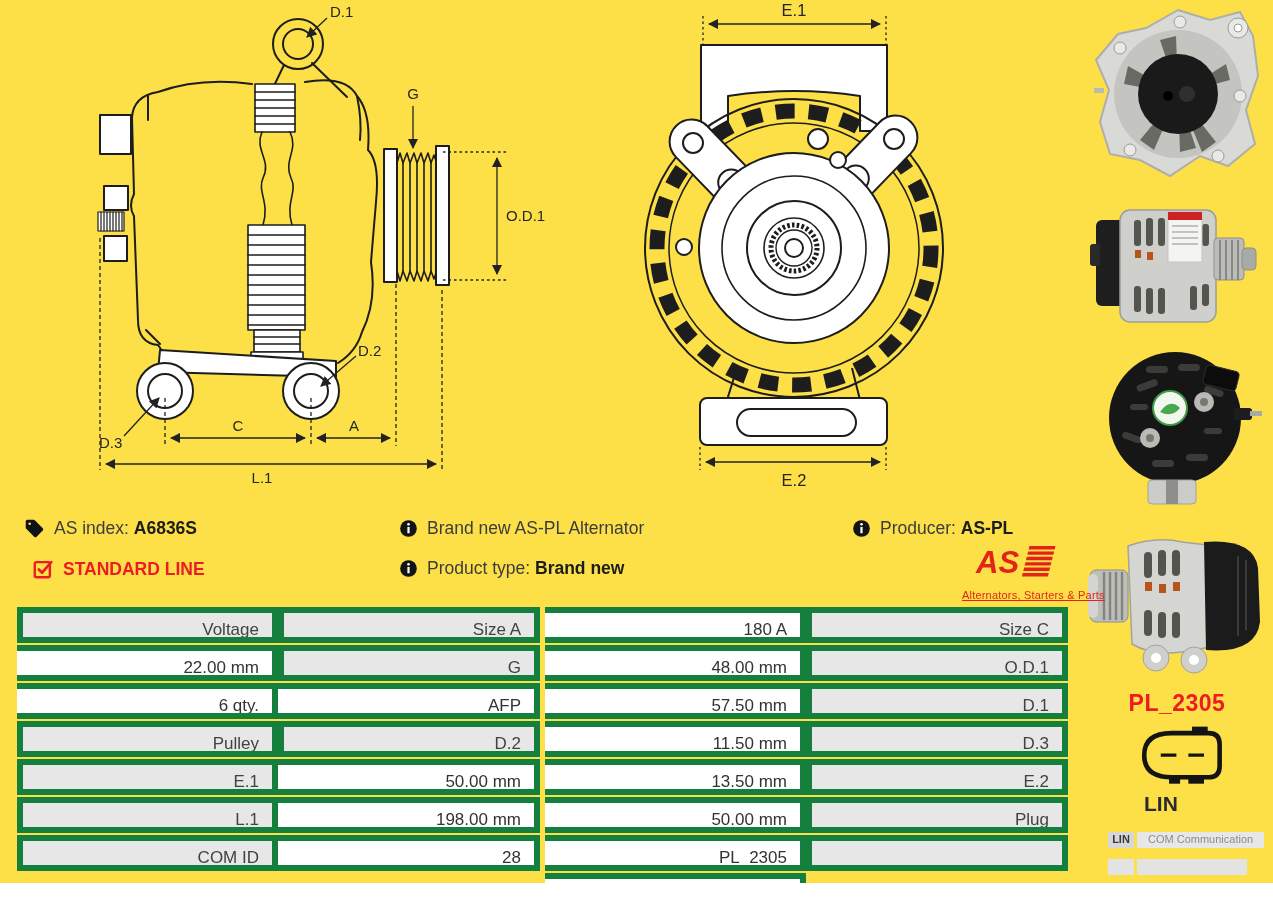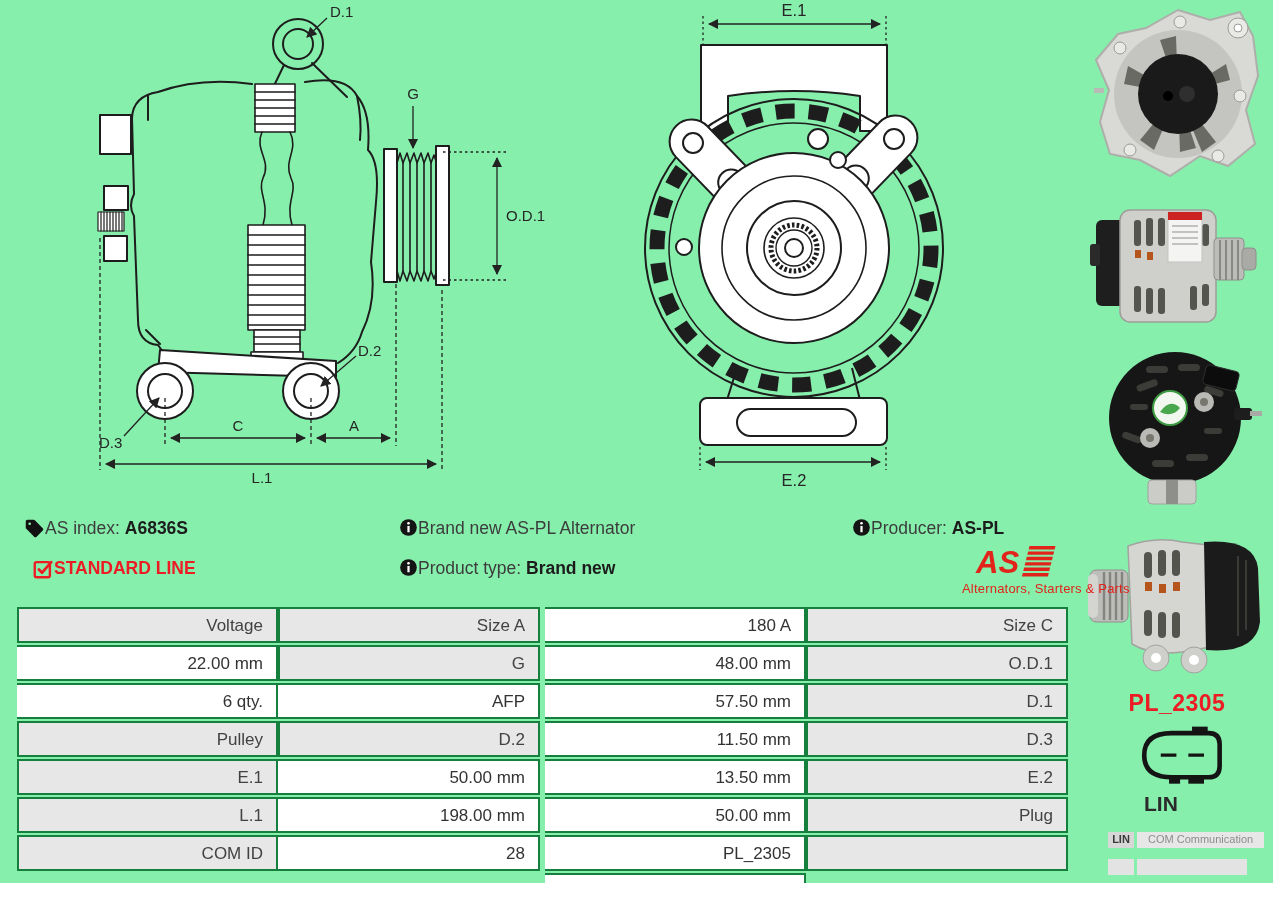--- a/index.html
+++ b/index.html
@@ -1,34 +1,34 @@
 <!DOCTYPE html>
 <html><head>
 <meta charset="utf-8">
 <style>
   * { margin:0; padding:0; box-sizing:border-box; }
   html,body { background:#fff; }
   body { font-family:"Liberation Sans", sans-serif; }
-  .page { position:relative; width:1273px; height:883px; background:#86efac; overflow:hidden; }
+  .page { position:relative; width:1273px; height:883px; background:#fde047; overflow:hidden; }
   .abs { position:absolute; }
   svg { display:block; }
 
   
-  .info-item { position:absolute; display:flex; font-size:17.5px; color:#3c3c3c; white-space:nowrap; }
+  .info-item { position:absolute; display:flex; align-items:center; gap:9px; font-size:17.5px; color:#3c3c3c; white-space:nowrap; }
   .info-item .txt b { color:#1c1c1c; }
   .red-bold { color:#ed1c24; font-weight:bold; }
   .icn { flex:0 0 auto; display:inline-flex; }
 
   
   .as-logo { position:absolute; left:962px; top:544px; width:112px; text-align:center; }
-  .as-logo .tagline { font-size:13px; color:#e2231a; margin-top:1px; letter-spacing:.2px; white-space:nowrap; }
+  .as-logo .tagline { font-size:11px; color:#e2231a; margin-top:9px; letter-spacing:.2px; white-space:nowrap;text-decoration:underline; }
 
   
   .spec { position:absolute; display:grid; grid-template-columns:261px 262px; row-gap:2px; }
-  .spec .cell { height:36px; line-height:34px; border:2px solid #15803d; text-align:right; padding-right:13px; font-size:17px; overflow:hidden; }
+  .spec .cell { height:36px; line-height:34px; border:6px solid #15803d; text-align:right; padding-right:13px; font-size:17px; overflow:hidden; }
   .spec .lbl { background:#e7e7e7; color:#424242; }
   .spec .val { background:#fff; color:#333; border-left:none; }
 
   
   .photo { position:absolute; }
 
   .pl-code { position:absolute; left:1086px; top:690px; width:182px; text-align:center;
              font-size:23px; font-weight:bold; color:#ed1c24; letter-spacing:.5px; }
   .lin-label { position:absolute; left:1144px; top:792px; font-size:21px; font-weight:bold; color:#2b2b2b; }
 

